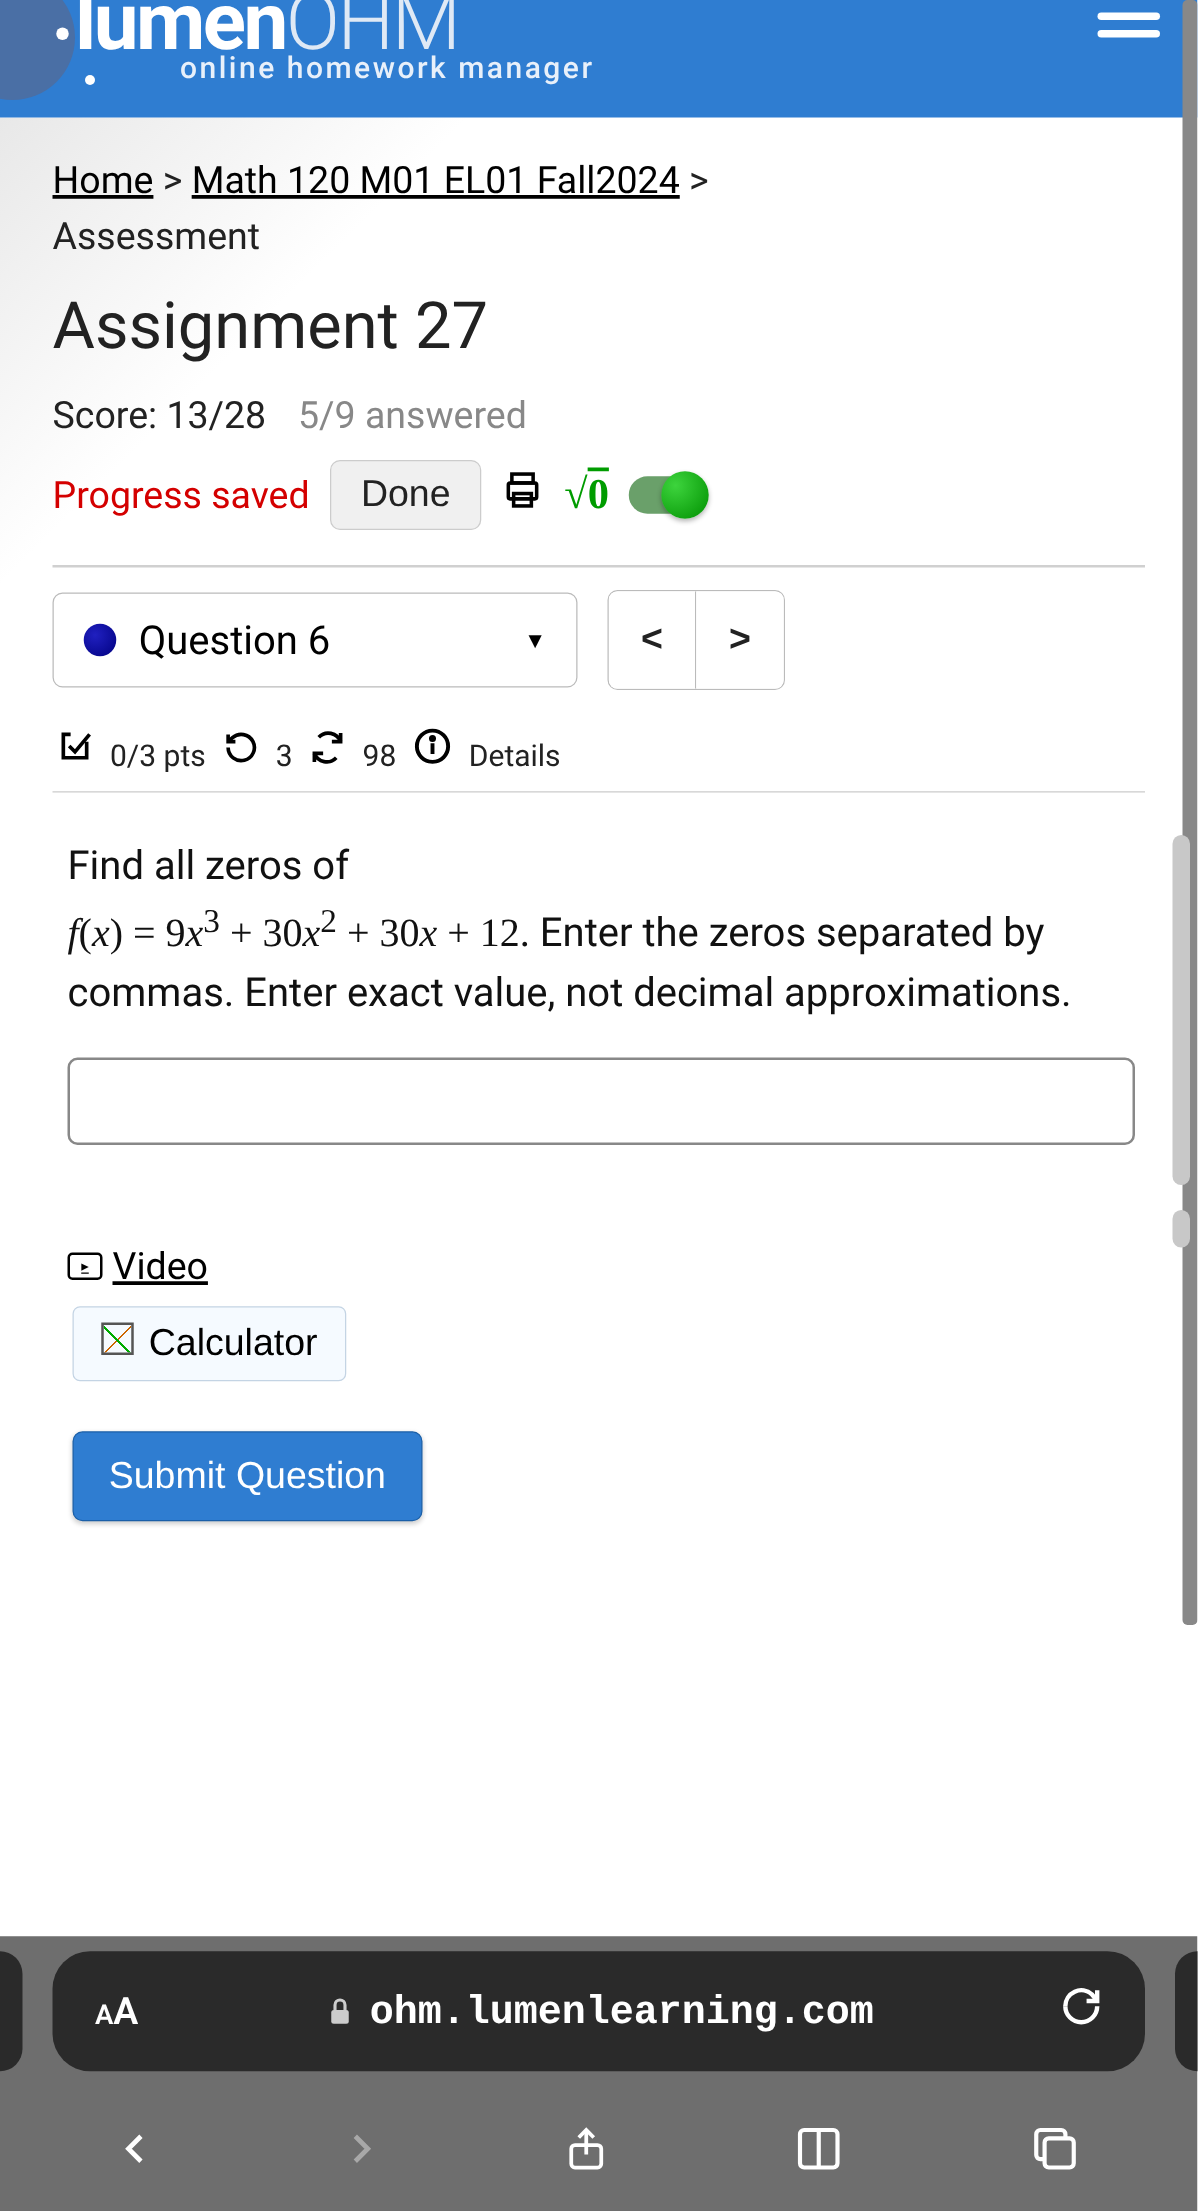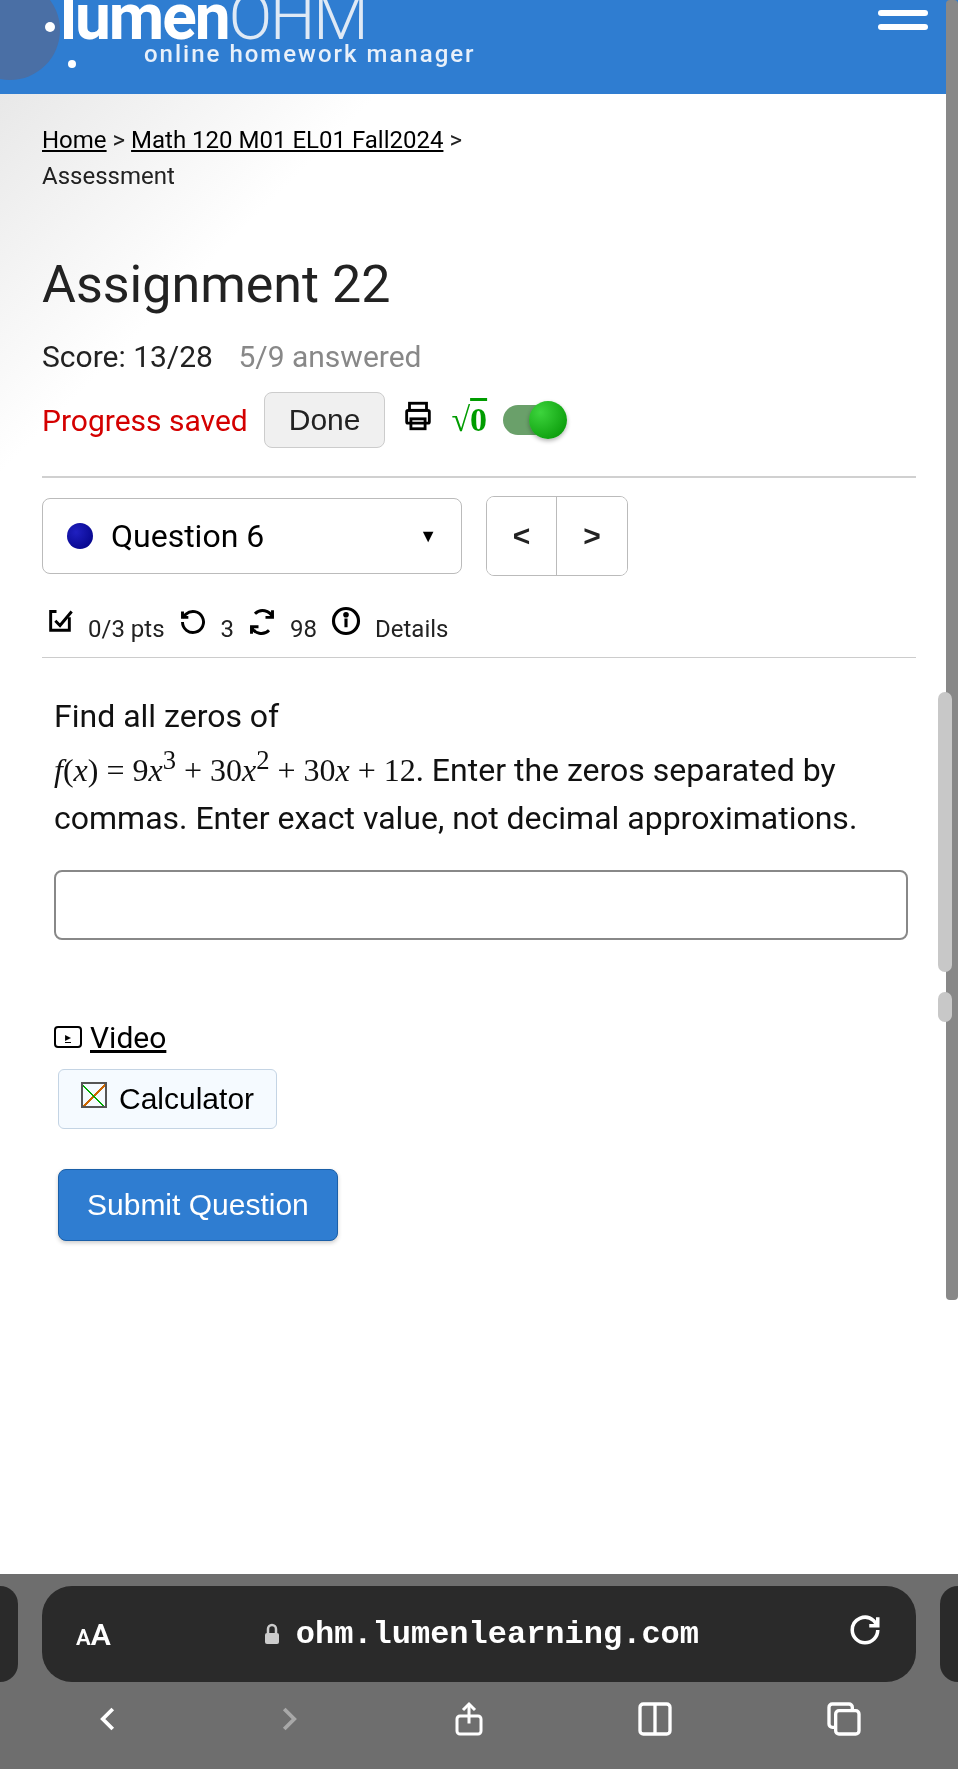--- a/index.html
+++ b/index.html
@@ -59,24 +59,24 @@
   height: 6px;
   background: #fff;
   border-radius: 3px;
   margin-bottom: 8px;
 }
 .content {
   padding: 28px 42px 0 42px;
   background: linear-gradient(135deg, #e8e8e8 0%, #ffffff 18%);
 }
 .breadcrumb {
-  font-size: 24px;
+  font-size: 30px;
   line-height: 1.5;
   color: #222;
-  margin-bottom: 60px;
+  margin-bottom: 18px;
 }
 .breadcrumb a { color: #000; text-decoration: underline; }
 .page-title {
   font-size: 52px;
   font-weight: 400;
   color: #222;
   margin-bottom: 24px;
 }
 .score-row {
   font-size: 30px;
@@ -257,21 +257,21 @@
   width: 12px;
   height: 1300px;
   background: #888;
   border-radius: 4px;
 }
 .browser-chrome {
   position: absolute;
   bottom: 0;
   left: 0;
   right: 0;
-  height: 195px;
+  height: 220px;
   background: #6e6e6e;
 }
 .browser-chrome .pill-left, .browser-chrome .pill-right {
   position: absolute;
   top: 12px;
   width: 36px;
   height: 96px;
   background: #2a2a2a;
   border-radius: 24px;
 }
@@ -337,21 +337,21 @@
 <div class="content">
 
   <div class="breadcrumb">
     <a href="#">Home</a>
     <span> &gt; </span>
     <a href="#">Math 120 M01 EL01 Fall2024</a>
     <span> &gt; </span><br>
     <span>Assessment</span>
   </div>
 
-  <h1 class="page-title">Assignment 22</h1>
+  <h1 class="page-title">Assignment 27</h1>
 
   <div class="score-row">
     <span>Score:</span>
     <span>13/28</span>
     <span class="answered">5/9 answered</span>
   </div>
 
   <div class="progress-row">
     <span class="progress-saved">Progress saved</span>
     <button class="done-btn">Done</button>

